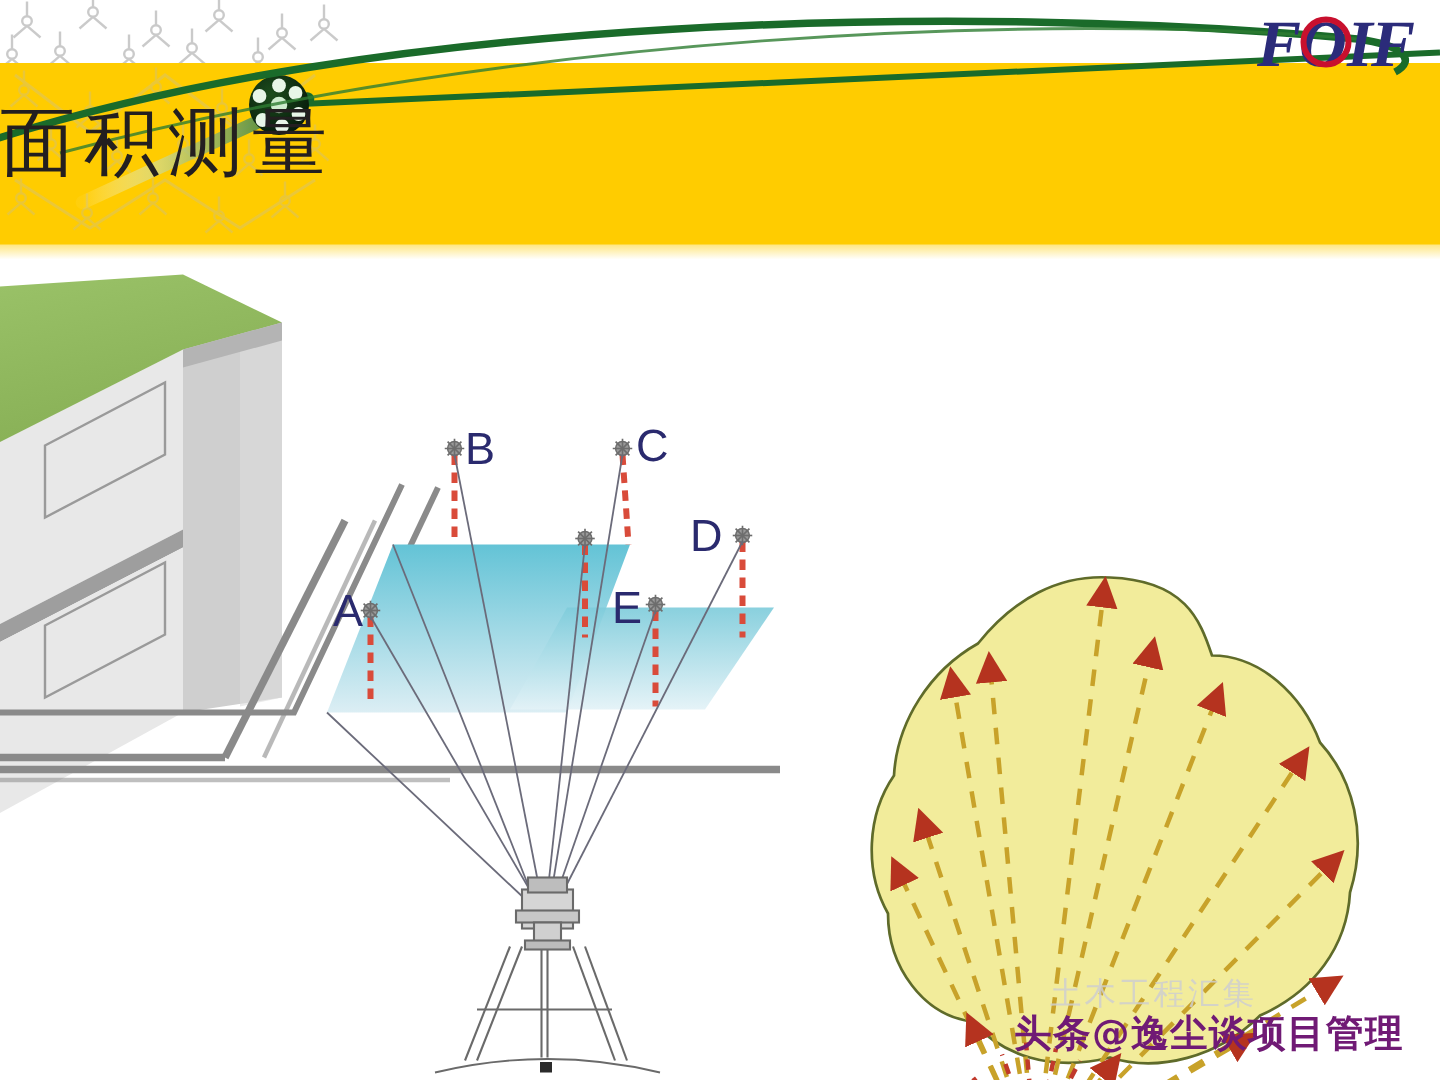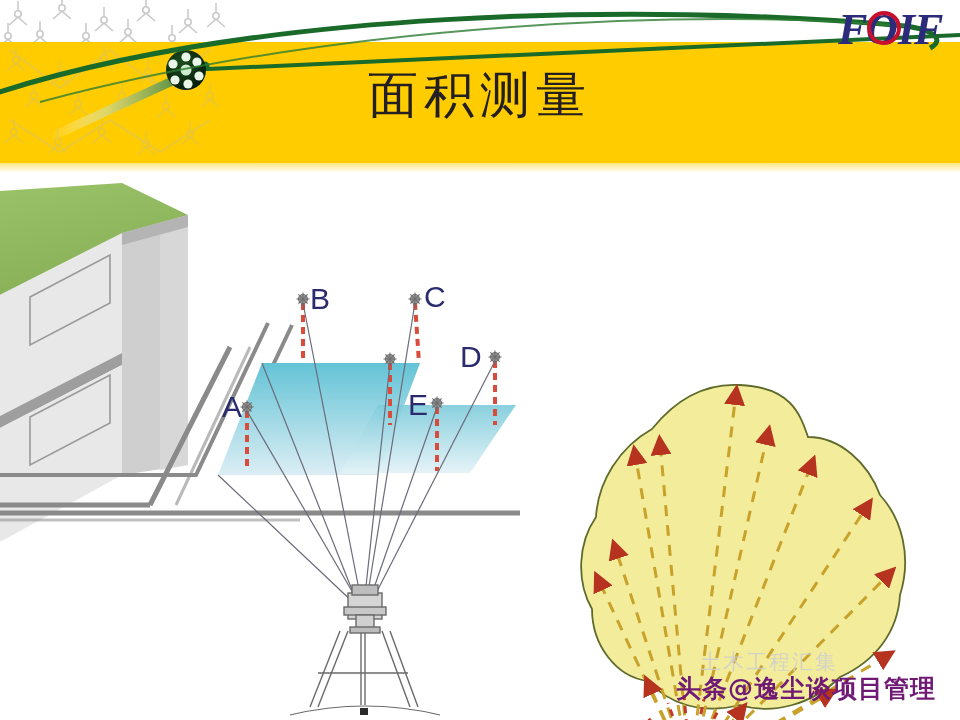--- a/index.html
+++ b/index.html
@@ -29,21 +29,21 @@
     background:#FFCC00;
   }
   .hdr-band-fade {
     position:absolute; left:0; top:163px; width:960px; height:10px;
     background:linear-gradient(to bottom,#FFE680,#ffffff);
   }
   .hdr-svg { position:absolute; left:0; top:0; width:960px; height:175px; }
 
   #title {
     position:absolute; left:0; top:70px; width:960px;
-    text-align:center;
+    text-align:left;
     font-family:"DejaVu Sans", sans-serif;
     font-size:50px;
     letter-spacing:6px;
     color:#231f20;
     line-height:1;
   }
 
   
   #main { position:absolute; left:0; top:175px; width:960px; height:545px; }
   .diagram-svg { position:absolute; left:0; top:0; width:960px; height:545px; }

